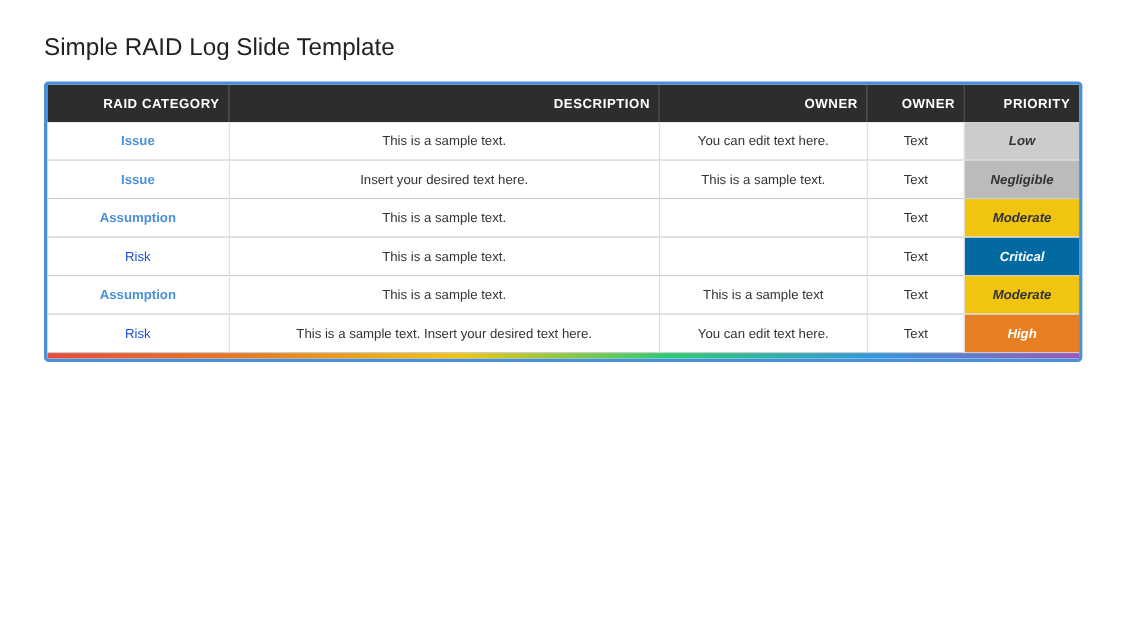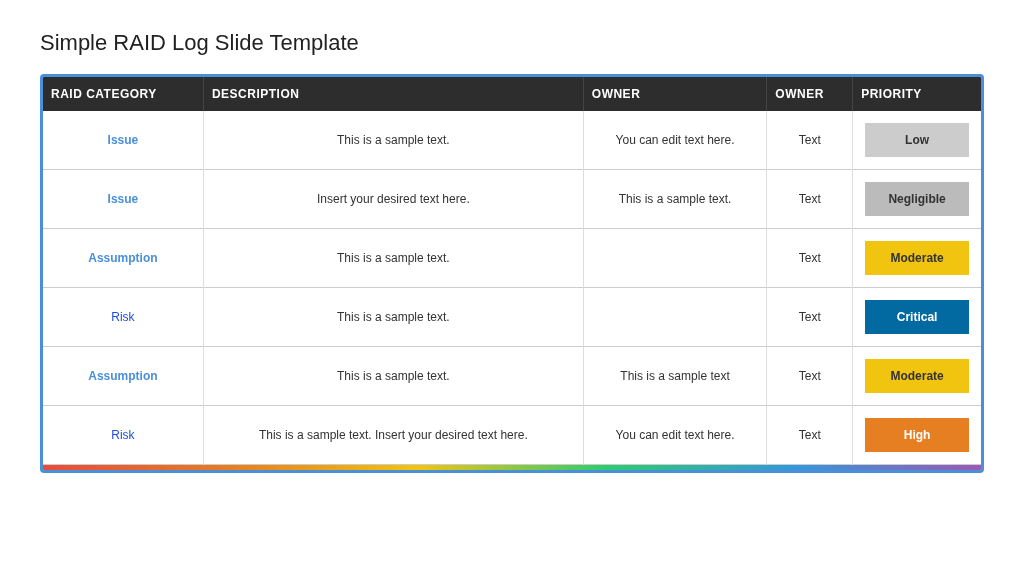--- a/index.html
+++ b/index.html
@@ -36,21 +36,21 @@
     }
     thead tr {
       background: #2d2d2d;
       color: #ffffff;
     }
     thead th {
       padding: 10px 8px;
       font-size: 12px;
       font-weight: 700;
       letter-spacing: 0.5px;
-      text-align: left;
+      text-align: right;
       border-right: 1px solid #444;
     }
     thead th:last-child { border-right: none; }
 
     tbody tr {
       border-bottom: 1px solid #ccc;
     }
     tbody td {
       padding: 10px 10px;
       font-size: 12px;
@@ -66,21 +66,22 @@
     .cat-dependencies { color: #e67e22; font-weight: 700; }
     .cat-risk { color: #1d4ed8; font-weight: 400; text-align: center; }
 
     .priority-low { background: #cccccc; color: #333; font-size: 12px; font-weight: 600; padding: 6px 10px; }
     .priority-negligible { background: #bbbbbb; color: #333; font-size: 12px; font-weight: 600; padding: 6px 10px; }
     .priority-moderate { background: #f1c40f; color: #333; font-size: 12px; font-weight: 600; padding: 6px 10px; }
     .priority-high { background: #e67e22; color: #fff; font-size: 12px; font-weight: 600; padding: 6px 10px; }
     .priority-critical { background: #0369a1; color: #fff; font-size: 12px; font-weight: 600; padding: 6px 10px; }
 
     .priority-cell {
-      padding: 12px !important;
+      padding: 0 !important;
+      font-style: italic;
     }
     .priority-cell > span {
       display: block;
       width: 100%;
       height: 100%;
       padding: 10px 8px;
     }
   </style>
 </head>
 <body>

